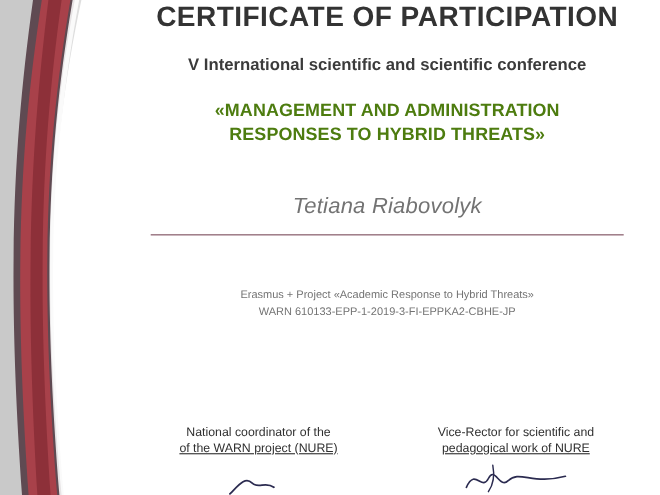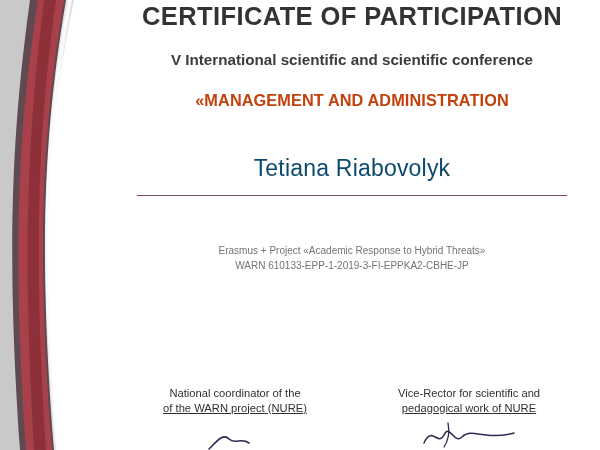--- a/index.html
+++ b/index.html
@@ -61,31 +61,32 @@
     margin-top: 21px;
     font-size: 15.2px;
     font-weight: bold;
     color: #3b3b3b;
   }
 
   .theme {
     margin-top: 21px;
     font-size: 16.3px;
     font-weight: bold;
-    color: #c2410c;
+    color: #4d7c0f;
     line-height: 1.35;
     letter-spacing: 0.1px;
   }
   .theme .line2 { display: block; }
 
   .recipient {
     margin-top: 44px;
-    font-size: 23px;
+    font-size: 20px;
+    font-style: italic;
     font-weight: normal;
-    color: #0c4a6e;
+    color: #737373;
     letter-spacing: 0.2px;
   }
 
   .rule {
     margin: 13px auto 0 auto;
     width: 430px;
     height: 1px;
     background: #7a4a5a;
   }
 
@@ -148,20 +149,21 @@
     </svg>
   </div>
 
   <div class="content">
     <div class="cert-title">CERTIFICATE OF PARTICIPATION</div>
 
     <div class="conference">V International scientific and scientific conference</div>
 
     <div class="theme">
       <span>«MANAGEMENT AND ADMINISTRATION</span>
+      <span class="line2">RESPONSES TO HYBRID THREATS»</span>
     </div>
 
     <div class="recipient">Tetiana Riabovolyk</div>
 
     <div class="rule"></div>
 
     <div class="project">
       <span>Erasmus + Project «Academic Response to Hybrid Threats»</span>
       <span class="grant">WARN 610133-EPP-1-2019-3-FI-EPPKA2-CBHE-JP</span>
     </div>

